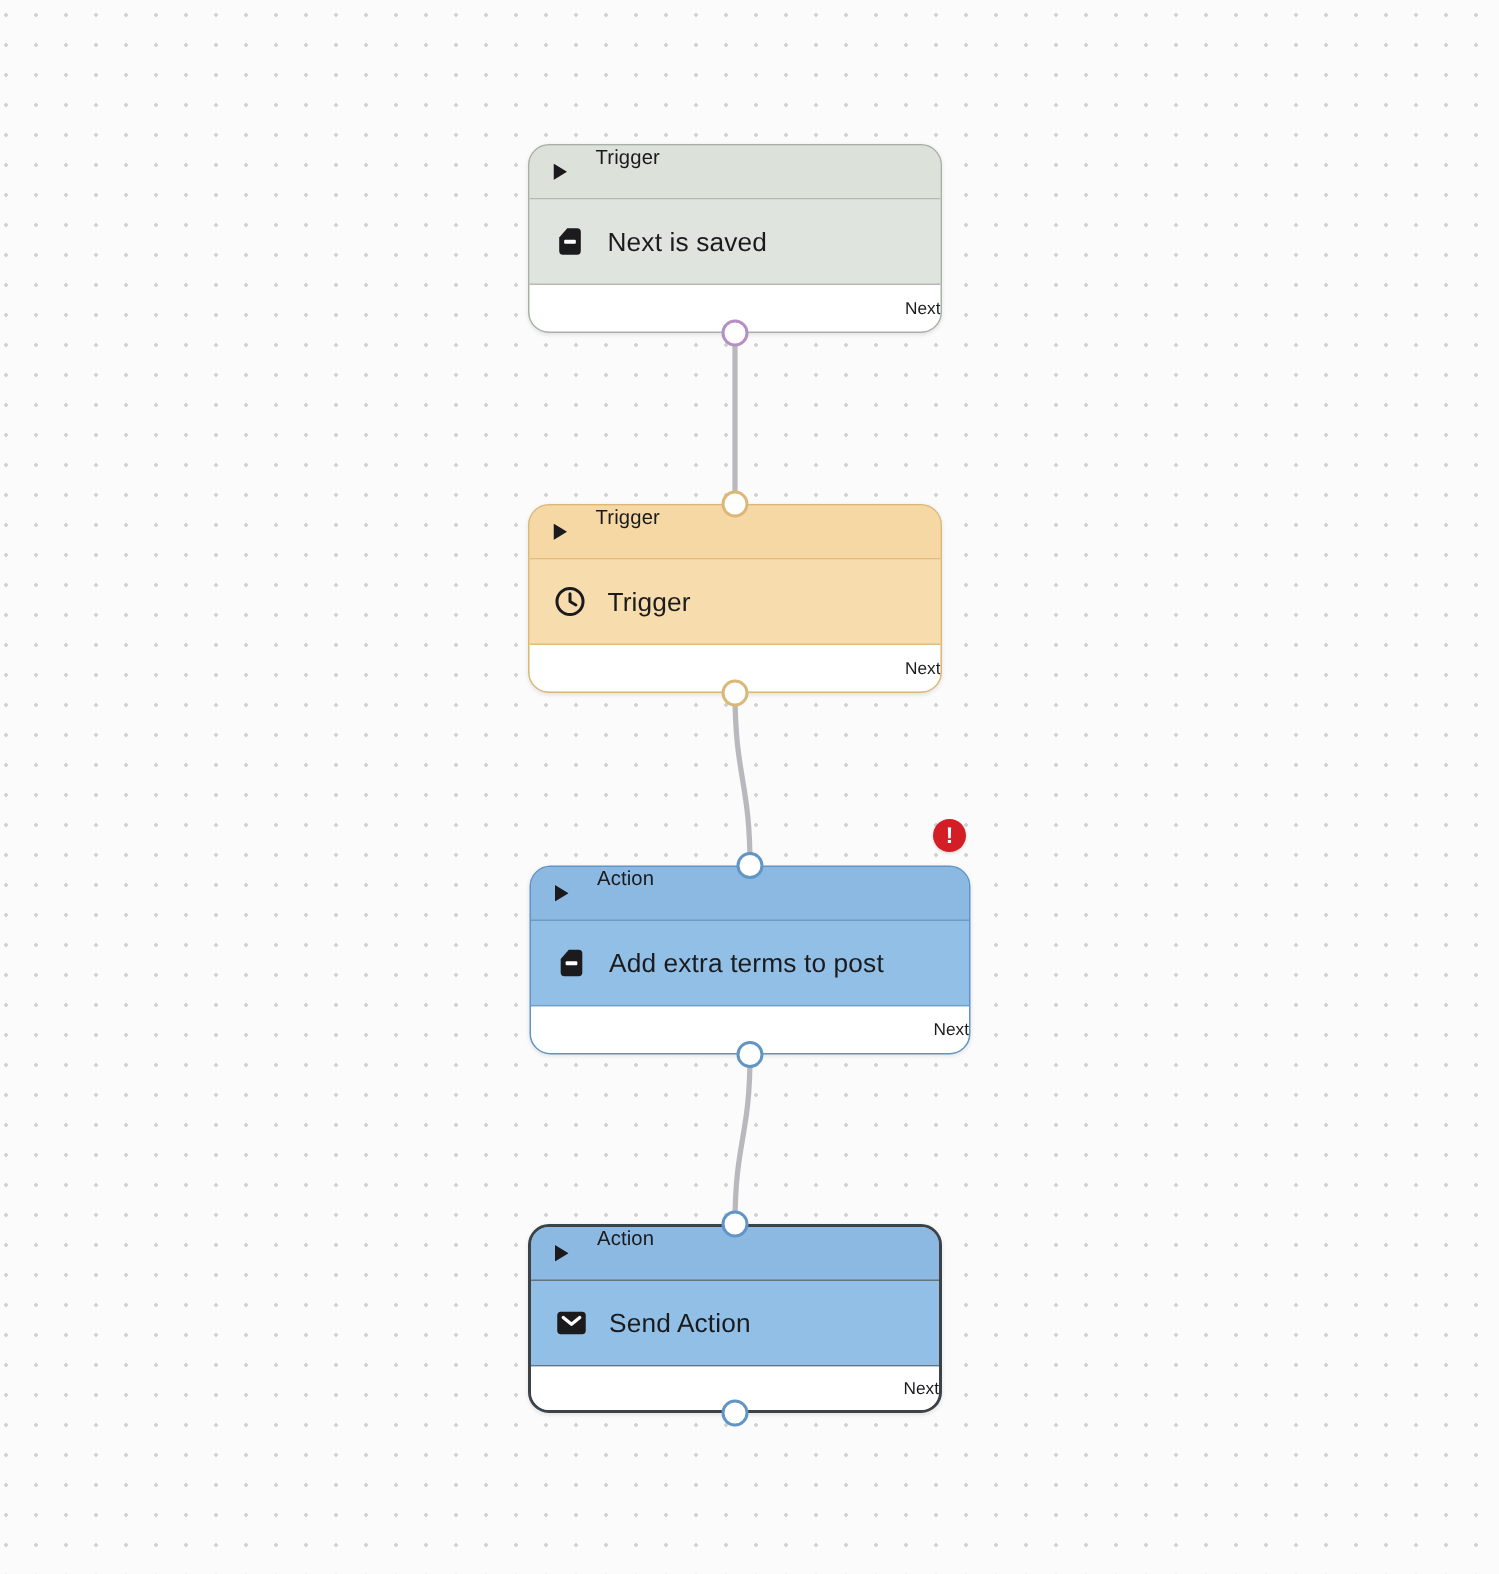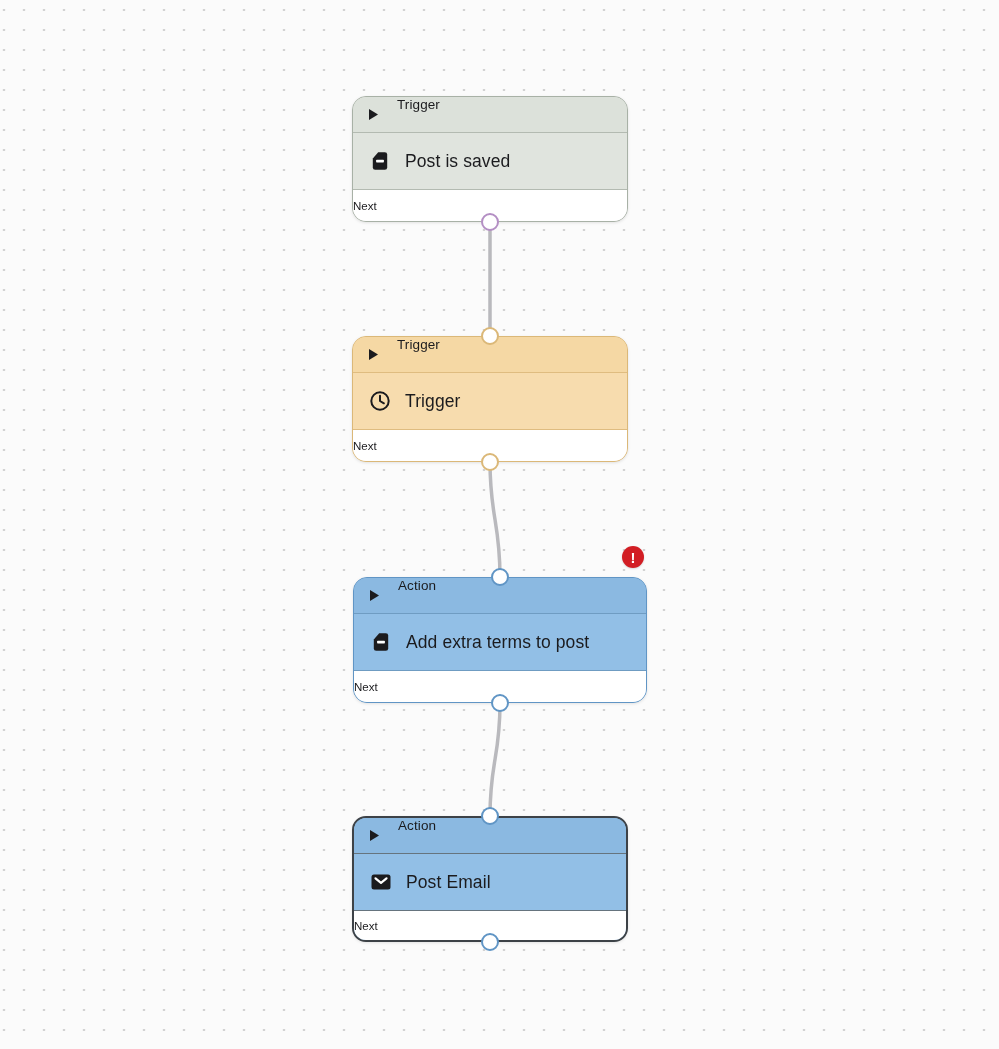--- a/index.html
+++ b/index.html
@@ -61,21 +61,21 @@
     padding: 0 15px;
     font-size: 17.5px;
     font-weight: 500;
     letter-spacing: 0.1px;
   }
   .node-footer {
     flex: 1 1 auto;
     background: #ffffff;
     display: flex;
     align-items: center;
-    justify-content: flex-start;
+    justify-content: flex-end;
     font-size: 11.5px;
     color: #1b1b1e;
   }
   .tri { display: flex; align-items: center; }
   .body-icon { display: flex; align-items: center; }
   .port {
     position: absolute;
     z-index: 3;
     width: 18px;
     height: 18px;
@@ -119,21 +119,21 @@
       </span>
       <span>Trigger</span>
     </div>
     <div class="node-body">
       <span class="body-icon">
         <svg width="24" height="24" viewBox="0 0 24 24">
           <path d="M10.2 3.2 H16.8 a2.4 2.4 0 0 1 2.4 2.4 V18.4 a2.4 2.4 0 0 1 -2.4 2.4 H7.2 a2.4 2.4 0 0 1 -2.4 -2.4 V9.4 Z" fill="#1b1b1e"></path>
           <rect x="8.1" y="10.8" width="7.8" height="2.7" rx="0.7" fill="#ffffff"></rect>
         </svg>
       </span>
-      <span>Post is saved</span>
+      <span>Next is saved</span>
     </div>
     <div class="node-footer">
       <span>Next</span>
     </div>
   </div>
 
   <div class="node" style="left: 352px; top: 336px; width: 276px; height: 126px; border-width: 1.5px; --header: #f5d8a4; --body: #f7dcae; --border: #dbb878; --divider: #dfbc80;">
     <div class="node-header">
       <span class="tri">
         <svg width="9" height="11" viewBox="0 0 9 11">
@@ -188,21 +188,21 @@
       </span>
       <span>Action</span>
     </div>
     <div class="node-body">
       <span class="body-icon">
         <svg width="24" height="24" viewBox="0 0 24 24">
           <rect x="2.5" y="4.5" width="19" height="15" rx="2.5" fill="#1b1b1e"></rect>
           <path d="M6.5 8.3 L12 12.9 L17.5 8.3" stroke="#ffffff" stroke-width="2.2" fill="none" stroke-linecap="round" stroke-linejoin="round"></path>
         </svg>
       </span>
-      <span>Post Email</span>
+      <span>Send Action</span>
     </div>
     <div class="node-footer">
       <span>Next</span>
     </div>
   </div>
 
   <div class="error-badge" style="left: 622px; top: 546px; background: rgb(210, 30, 36);">
     <span>!</span>
   </div>
 <div class="port" style="left: 481px; top: 213px; border-color: rgb(180, 143, 196);"></div>

